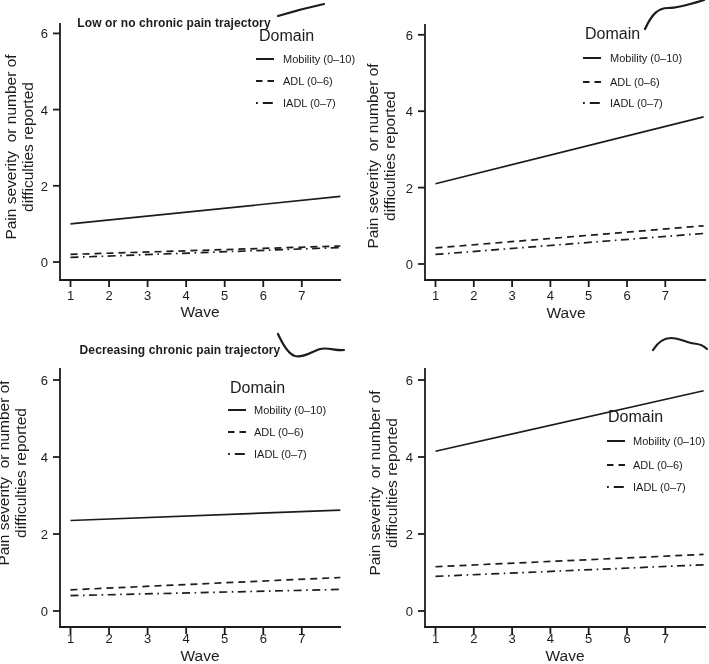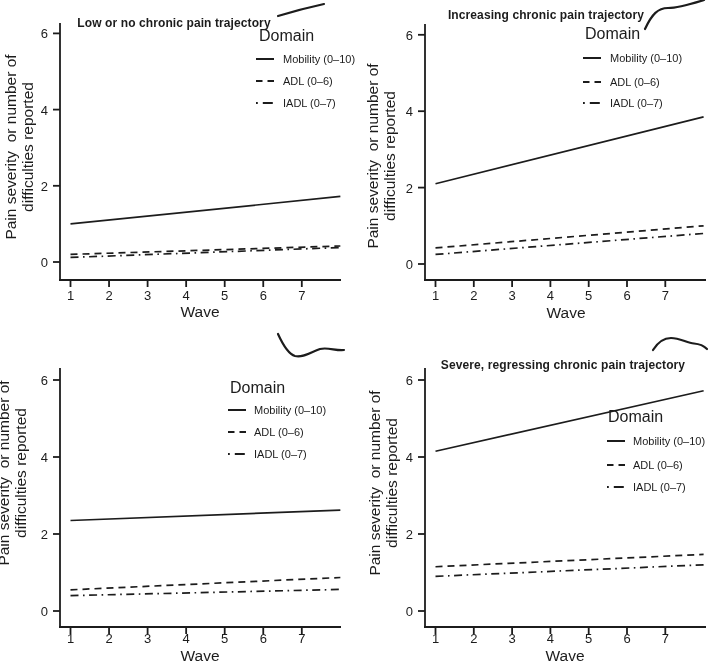--- a/index.html
+++ b/index.html
@@ -128,54 +128,53 @@
     <div class="txt tick" style="left: 627px; top: 295px;">6</div>
     <div class="txt tick" style="left: 665.3px; top: 295px;">7</div>
     <div class="txt tick ytick" style="left: 381px; top: 264px; width: 32px; transform: translate(0px, -50%);">0</div>
     <div class="txt tick ytick" style="left: 381px; top: 187.6px; width: 32px; transform: translate(0px, -50%);">2</div>
     <div class="txt tick ytick" style="left: 381px; top: 111.2px; width: 32px; transform: translate(0px, -50%);">4</div>
     <div class="txt tick ytick" style="left: 381px; top: 34.8px; width: 32px; transform: translate(0px, -50%);">6</div>
     <div class="txt legend-title" style="left: 585px; top: 34px;">Domain</div>
     <div class="txt legend-label" style="left: 610px; top: 58px;">Mobility (0–10)</div>
     <div class="txt legend-label" style="left: 610px; top: 82px;">ADL (0–6)</div>
     <div class="txt legend-label" style="left: 610px; top: 103px;">IADL (0–7)</div>
-    <div class="txt panel-title" style="left: 546px; top: 15px;">Increasing chronic pain trajectory</div>
     <div class="txt axis-label" style="left: 566px; top: 313px;">Wave</div>
     <div class="txt ylabel-line" style="left: 373px; top: 156px;">Pain severity  or number of</div>
     <div class="txt ylabel-line" style="left: 390px; top: 156px;">difficulties reported</div>
     <div class="txt tick" style="left: 70.5px; top: 638px;">1</div>
     <div class="txt tick" style="left: 109.05px; top: 638px;">2</div>
     <div class="txt tick" style="left: 147.6px; top: 638px;">3</div>
     <div class="txt tick" style="left: 186.15px; top: 638px;">4</div>
     <div class="txt tick" style="left: 224.7px; top: 638px;">5</div>
     <div class="txt tick" style="left: 263.25px; top: 638px;">6</div>
     <div class="txt tick" style="left: 301.8px; top: 638px;">7</div>
     <div class="txt tick ytick" style="left: 16px; top: 611px; width: 32px; transform: translate(0px, -50%);">0</div>
     <div class="txt tick ytick" style="left: 16px; top: 534px; width: 32px; transform: translate(0px, -50%);">2</div>
     <div class="txt tick ytick" style="left: 16px; top: 457px; width: 32px; transform: translate(0px, -50%);">4</div>
     <div class="txt tick ytick" style="left: 16px; top: 380px; width: 32px; transform: translate(0px, -50%);">6</div>
     <div class="txt legend-title" style="left: 230px; top: 388px;">Domain</div>
     <div class="txt legend-label" style="left: 254px; top: 410px;">Mobility (0–10)</div>
     <div class="txt legend-label" style="left: 254px; top: 432px;">ADL (0–6)</div>
     <div class="txt legend-label" style="left: 254px; top: 454px;">IADL (0–7)</div>
+    <div class="txt panel-title" style="left: 180px; top: 350px;">Decreasing chronic pain trajectory</div>
     <div class="txt axis-label" style="left: 200px; top: 656px;">Wave</div>
     <div class="txt ylabel-line" style="left: 4px; top: 473px;">Pain severity  or number of</div>
     <div class="txt ylabel-line" style="left: 21px; top: 473px;">difficulties reported</div>
     <div class="txt tick" style="left: 435.5px; top: 638px;">1</div>
     <div class="txt tick" style="left: 473.8px; top: 638px;">2</div>
     <div class="txt tick" style="left: 512.1px; top: 638px;">3</div>
     <div class="txt tick" style="left: 550.4px; top: 638px;">4</div>
     <div class="txt tick" style="left: 588.7px; top: 638px;">5</div>
     <div class="txt tick" style="left: 627px; top: 638px;">6</div>
     <div class="txt tick" style="left: 665.3px; top: 638px;">7</div>
     <div class="txt tick ytick" style="left: 381px; top: 611px; width: 32px; transform: translate(0px, -50%);">0</div>
     <div class="txt tick ytick" style="left: 381px; top: 534px; width: 32px; transform: translate(0px, -50%);">2</div>
     <div class="txt tick ytick" style="left: 381px; top: 457px; width: 32px; transform: translate(0px, -50%);">4</div>
     <div class="txt tick ytick" style="left: 381px; top: 380px; width: 32px; transform: translate(0px, -50%);">6</div>
     <div class="txt legend-title" style="left: 608px; top: 417px;">Domain</div>
     <div class="txt legend-label" style="left: 633px; top: 441px;">Mobility (0–10)</div>
     <div class="txt legend-label" style="left: 633px; top: 465px;">ADL (0–6)</div>
     <div class="txt legend-label" style="left: 633px; top: 487px;">IADL (0–7)</div>
-    <div class="txt panel-title" style="left: 563px; top: 365px;">Severe, regressing chronic pain trajectory</div>
     <div class="txt axis-label" style="left: 565px; top: 656px;">Wave</div>
     <div class="txt ylabel-line" style="left: 375px; top: 483px;">Pain severity  or number of</div>
     <div class="txt ylabel-line" style="left: 392px; top: 483px;">difficulties reported</div>
   </div>
 
 </body></html>

